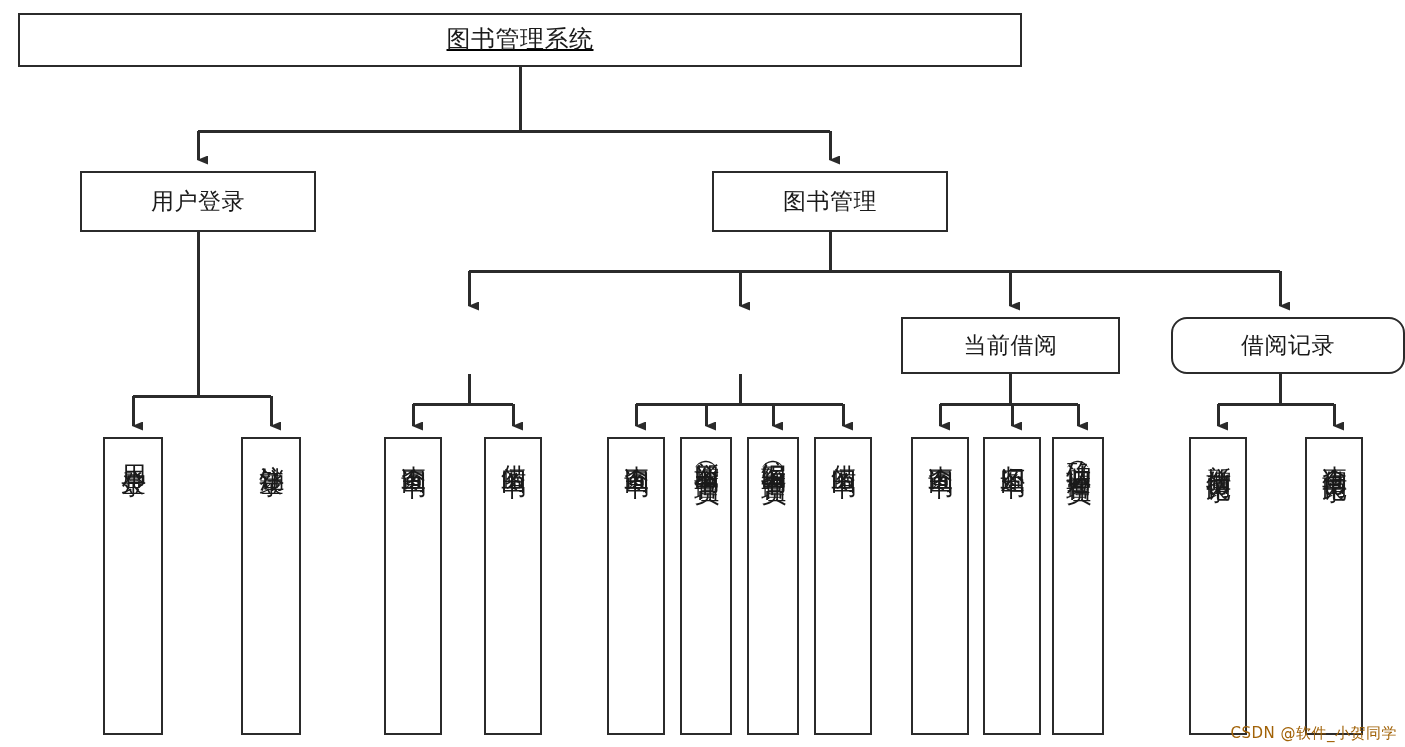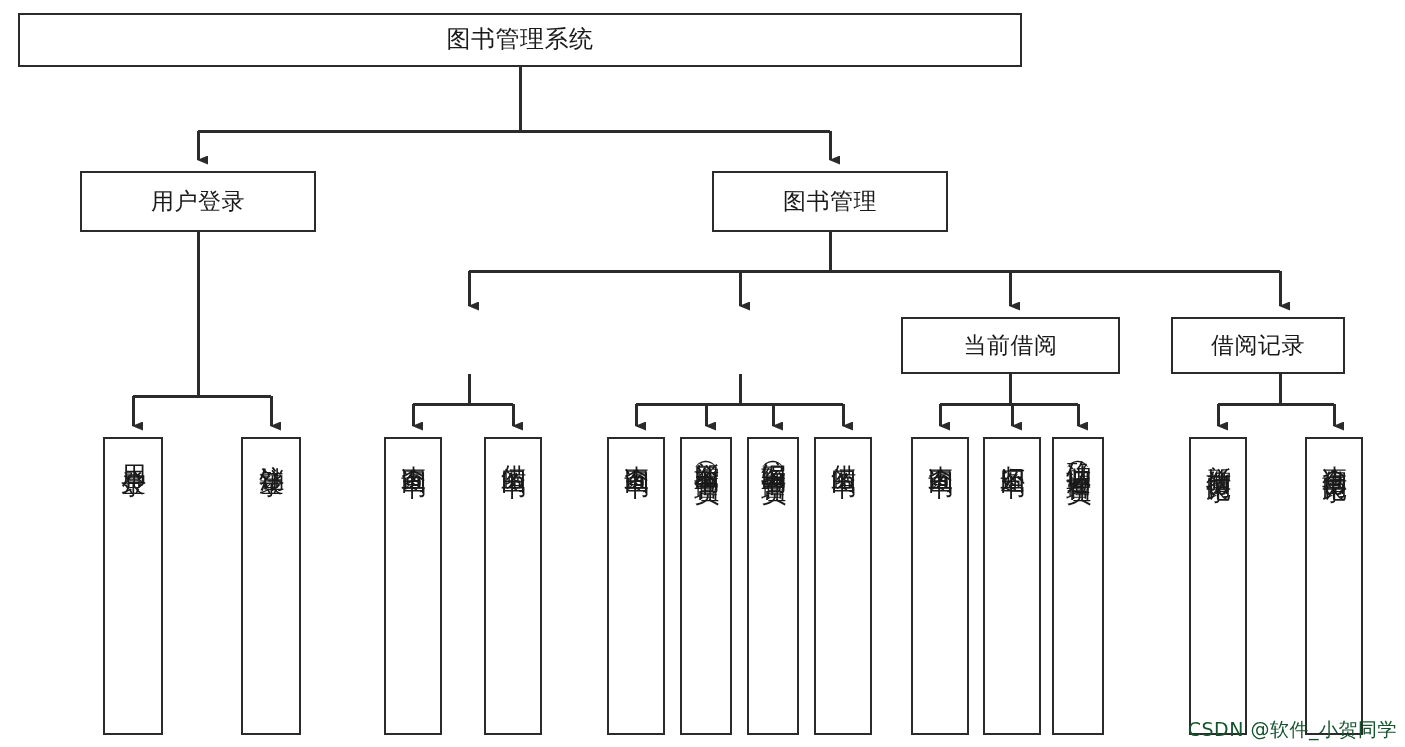--- a/index.html
+++ b/index.html
@@ -62,22 +62,22 @@
   .node.vertical.tall .label {
     padding-top: 2px;
   }
   .node.root .label {
     font-size: 24px;
   }
   .watermark {
     position: absolute;
     right: 8px;
     bottom: 4px;
-    font-size: 19px;
-    color: #14532d;
+    font-size: 15px;
+    color: #a16207;
     letter-spacing: 0.5px;
     white-space: nowrap;
   }
 </style>
 </head>
 <body>
 
 <div id="diagram-root">
 
   <svg class="connectors" viewBox="0 0 1405 747" xmlns="http://www.w3.org/2000/svg">
@@ -126,35 +126,35 @@
       <path d="M1012,404 L1012,426" marker-end="url(#arrowhead)"></path>
       <path d="M1078,404 L1078,426" marker-end="url(#arrowhead)"></path>
 
       <path d="M1280,374 L1280,404"></path>
       <path d="M1218,404 L1334,404"></path>
       <path d="M1218,404 L1218,426" marker-end="url(#arrowhead)"></path>
       <path d="M1334,404 L1334,426" marker-end="url(#arrowhead)"></path>
     </g>
   </svg>
 
-  <div class="node horizontal root" style="left:18px; top:13px; width:1004px; height:54px;">
+  <div class="node horizontal root" style="left:18px; top:13px; width:1004px; height:54px;text-decoration:underline;">
     <span class="label">图书管理系统</span>
   </div>
 
   <div class="node horizontal" style="left:80px; top:171px; width:236px; height:61px;">
     <span class="label">用户登录</span>
   </div>
   <div class="node horizontal" style="left:712px; top:171px; width:236px; height:61px;">
     <span class="label">图书管理</span>
   </div>
 
   <div class="node horizontal" style="left:901px; top:317px; width:219px; height:57px;">
     <span class="label">当前借阅</span>
   </div>
-  <div class="node horizontal" style="left:1171px; top:317px; width:174px; height:57px;">
+  <div class="node horizontal" style="left:1171px; top:317px; width:234px; height:57px;border-radius:16px;">
     <span class="label">借阅记录</span>
   </div>
 
   <div class="node vertical" style="left:103px; top:437px; width:60px; height:298px;">
     <span class="label">用户登录</span>
   </div>
   <div class="node vertical" style="left:241px; top:437px; width:60px; height:298px;">
     <span class="label">注销登录</span>
   </div>
 

